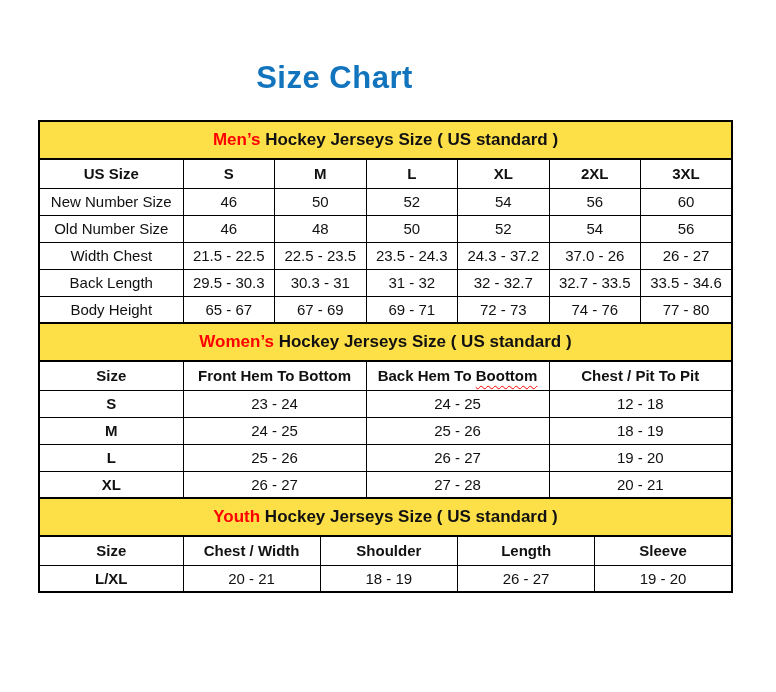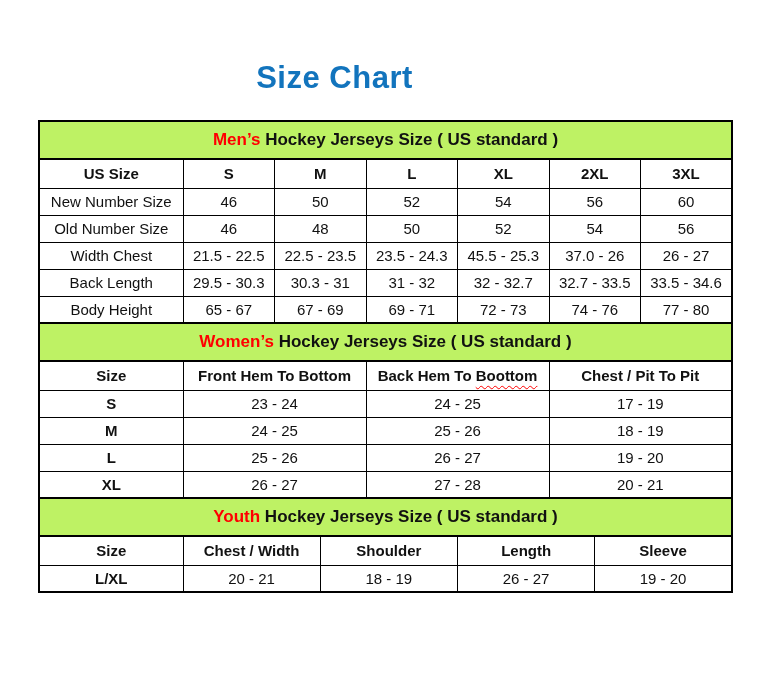--- a/index.html
+++ b/index.html
@@ -31,21 +31,21 @@
     text-align: center;
     vertical-align: middle;
     height: 27px;
     font-size: 15px;
     color: #111111;
     padding: 1px 2px;
     overflow: hidden;
     white-space: nowrap;
   }
   tr.band td {
-    background: #bef264;
+    background: #fde047;
     font-weight: bold;
     font-size: 17px;
     height: 38px;
     border: 2px solid #000;
   }
   tr.band .hl { color: #FF0000; }
   tr.colhead td { font-weight: bold; height: 29px; }
   td.rowlab { font-weight: bold; }
   col.w-lab { width: 144px; }
   .squiggle {
@@ -104,21 +104,21 @@
       <td>50</td>
       <td>52</td>
       <td>54</td>
       <td>56</td>
     </tr>
     <tr>
       <td>Width Chest</td>
       <td>21.5 - 22.5</td>
       <td>22.5 - 23.5</td>
       <td>23.5 - 24.3</td>
-      <td>45.5 - 25.3</td>
+      <td>24.3 - 37.2</td>
       <td>37.0 - 26</td>
       <td>26 - 27</td>
     </tr>
     <tr>
       <td>Back Length</td>
       <td>29.5 - 30.3</td>
       <td>30.3 - 31</td>
       <td>31 - 32</td>
       <td>32 - 32.7</td>
       <td>32.7 - 33.5</td>
@@ -150,21 +150,21 @@
     <tr class="colhead">
       <td>Size</td>
       <td>Front Hem To Bottom</td>
       <td><span>Back Hem To </span><span class="squiggle">Boottom</span></td>
       <td>Chest / Pit To Pit</td>
     </tr>
     <tr>
       <td class="rowlab">S</td>
       <td>23 - 24</td>
       <td>24 - 25</td>
-      <td>17 - 19</td>
+      <td>12 - 18</td>
     </tr>
     <tr>
       <td class="rowlab">M</td>
       <td>24 - 25</td>
       <td>25 - 26</td>
       <td>18 - 19</td>
     </tr>
     <tr>
       <td class="rowlab">L</td>
       <td>25 - 26</td>

